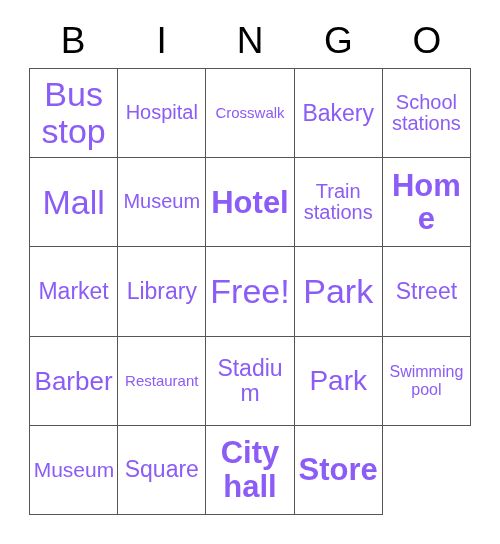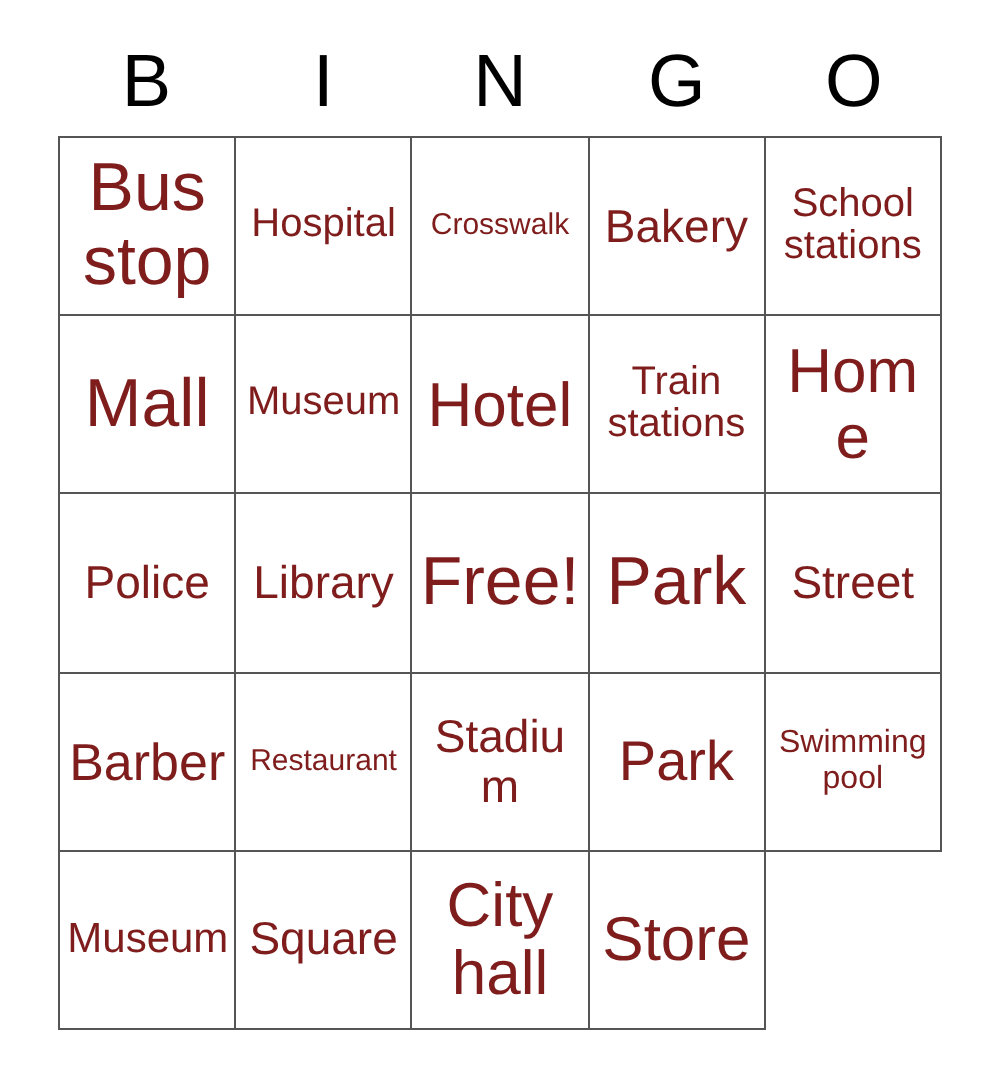--- a/index.html
+++ b/index.html
@@ -63,33 +63,33 @@
     text-align: center;
     padding: 1px 3px;
     overflow: hidden;
     background: #ffffff;
   }
   .cell-label {
     display: block;
     width: 100%;
     text-align: center;
     line-height: 1.08;
-    color: #7f1d1d;
+    color: #8b5cf6;
     word-wrap: break-word;
   }
 
   
   .sz-xs  { font-size: 15px; }
   .sz-s   { font-size: 16px; }
   .sz-m   { font-size: 20px; }
   .sz-ml  { font-size: 21px; text-align: right; }
   .sz-l   { font-size: 23px; }
   .sz-xl  { font-size: 26px; }
   .sz-xxl { font-size: 28px; }
-  .sz-3xl { font-size: 31px; }
+  .sz-3xl { font-size: 31px; font-weight: bold; }
   .sz-4xl { font-size: 34px; }
 </style>
 </head>
 <body>
 
 <div id="bingo-card">
 
   <div class="header-row">
     <div class="header-cell">B</div>
     <div class="header-cell">I</div>
@@ -126,21 +126,21 @@
         <span class="cell-label sz-3xl">Hotel</span>
       </div>
     <div class="cell">
         <span class="cell-label sz-m">Train stations</span>
       </div>
     <div class="cell">
         <span class="cell-label sz-3xl">Home</span>
       </div>
 
     <div class="cell">
-        <span class="cell-label sz-l">Police</span>
+        <span class="cell-label sz-l">Market</span>
       </div>
     <div class="cell">
         <span class="cell-label sz-l">Library</span>
       </div>
     <div class="cell">
         <span class="cell-label sz-4xl">Free!</span>
       </div>
     <div class="cell">
         <span class="cell-label sz-4xl">Park</span>
       </div>

